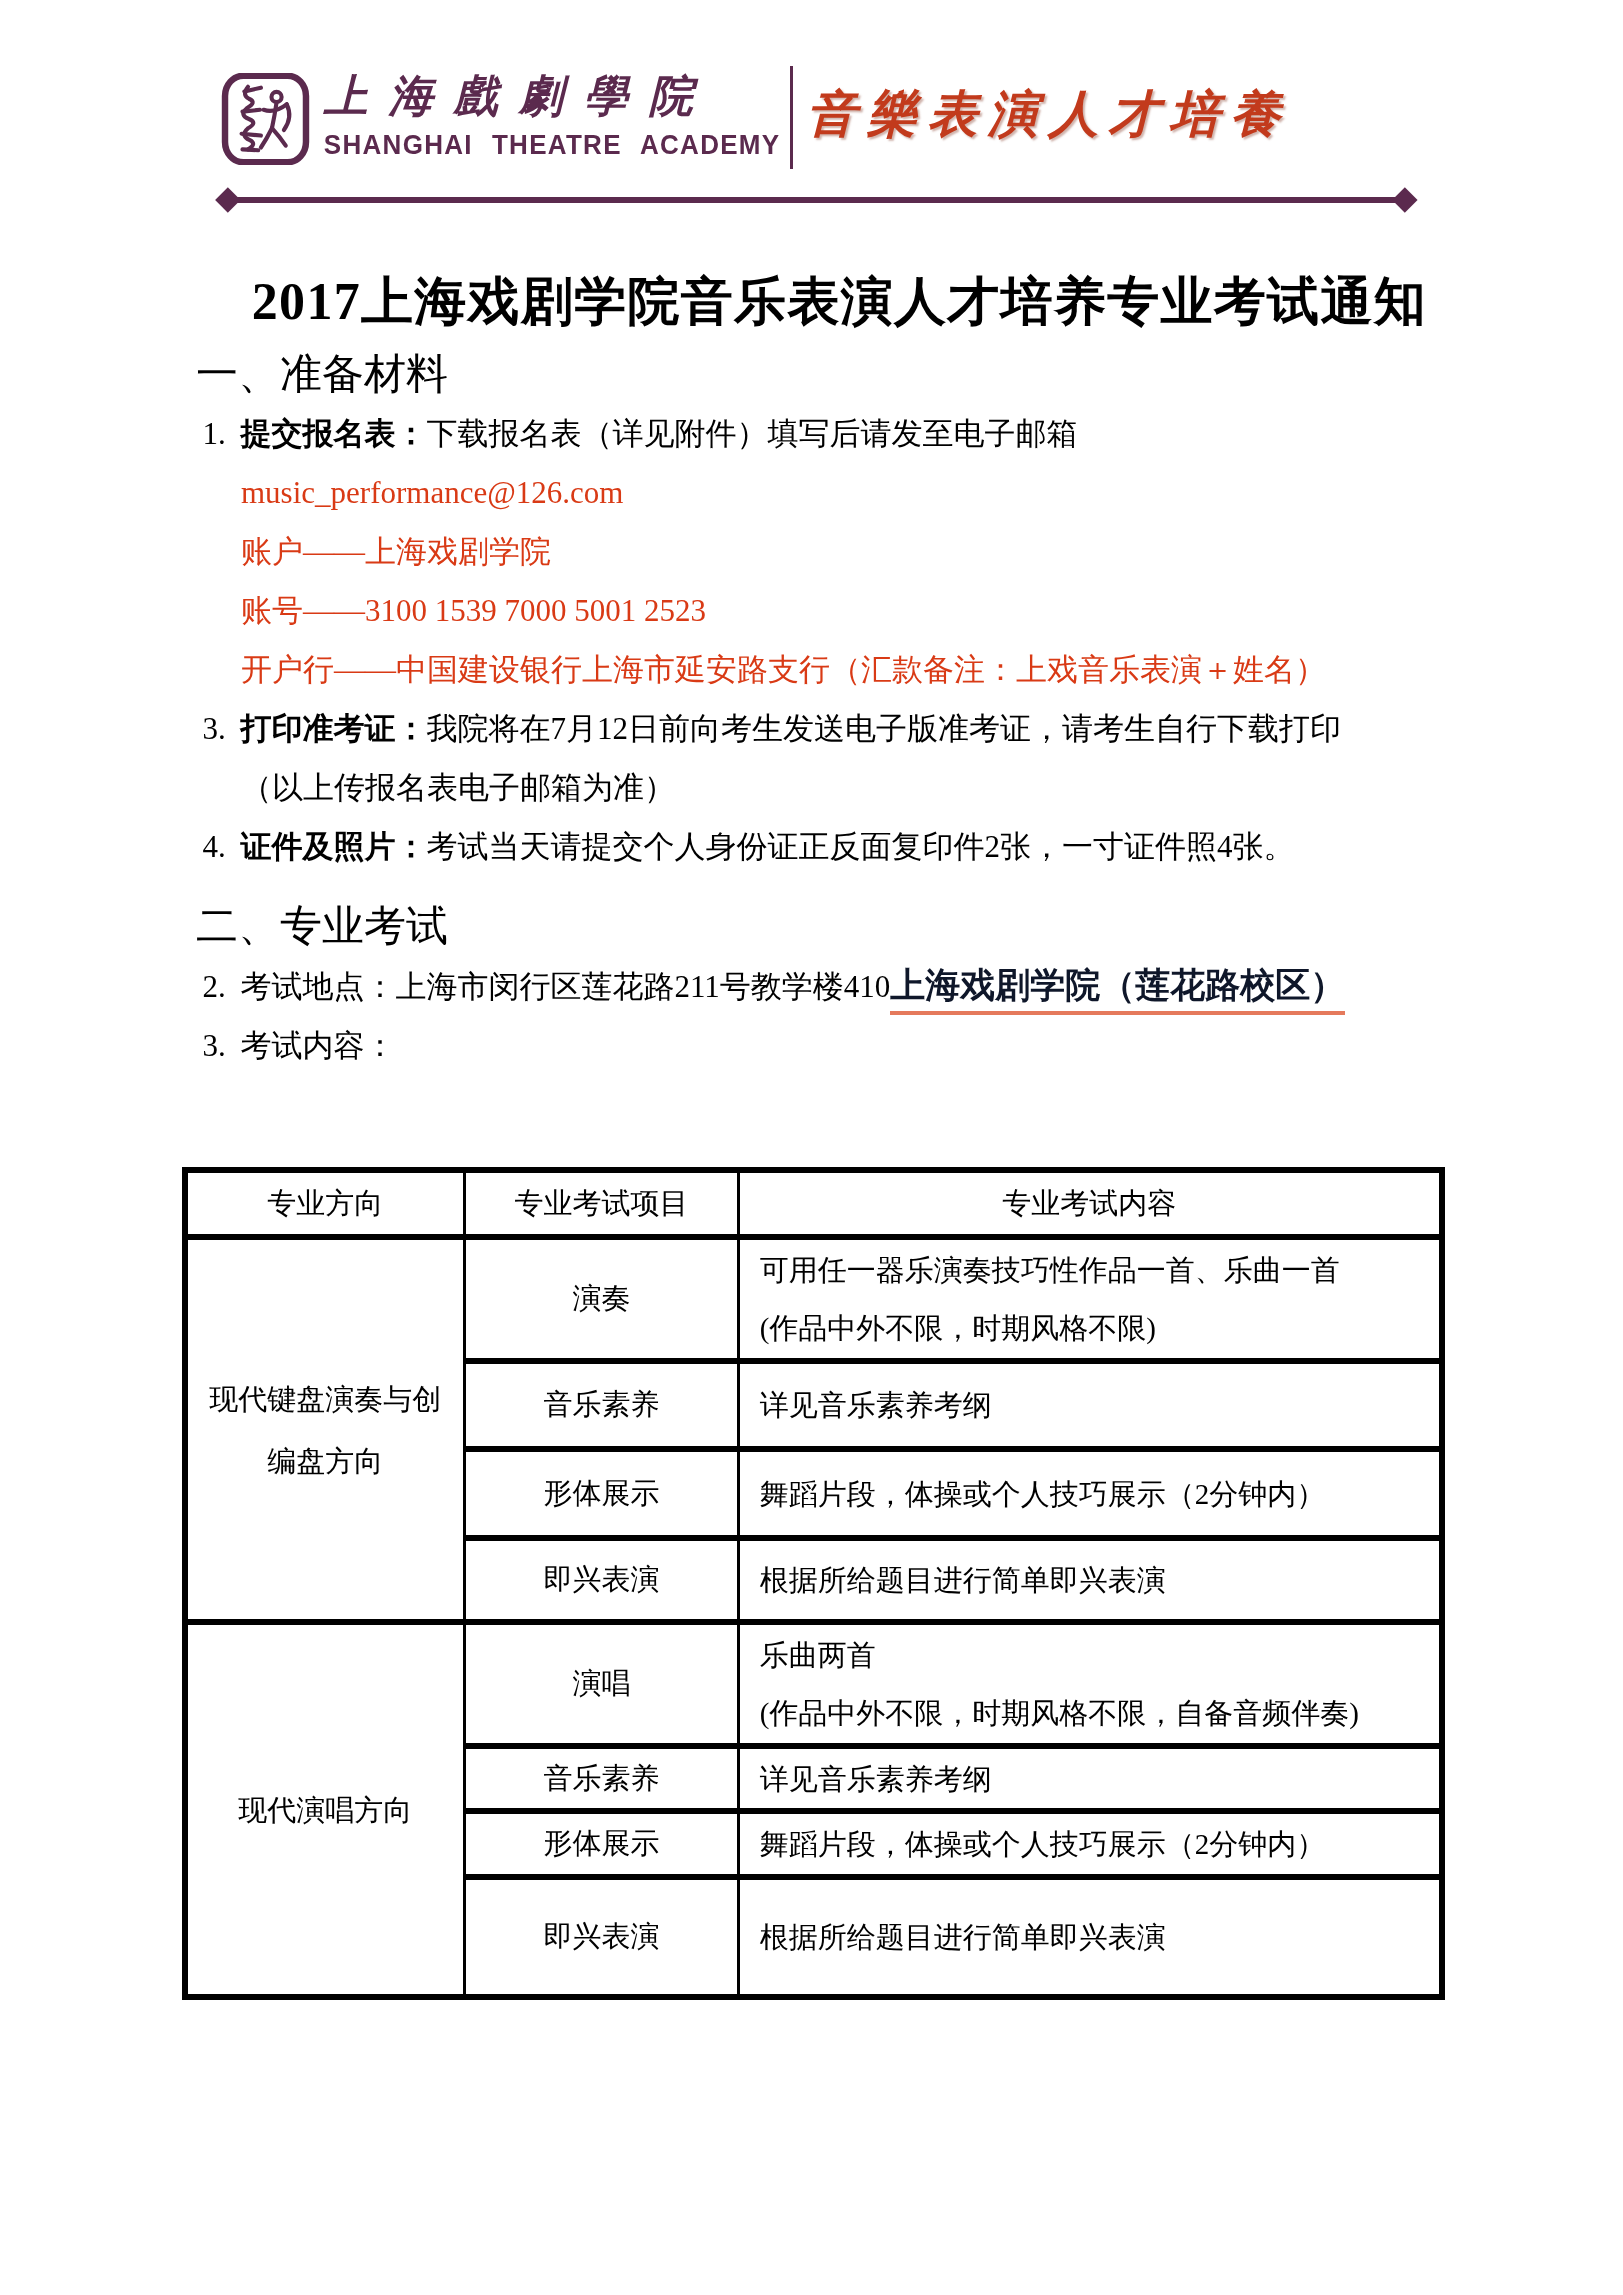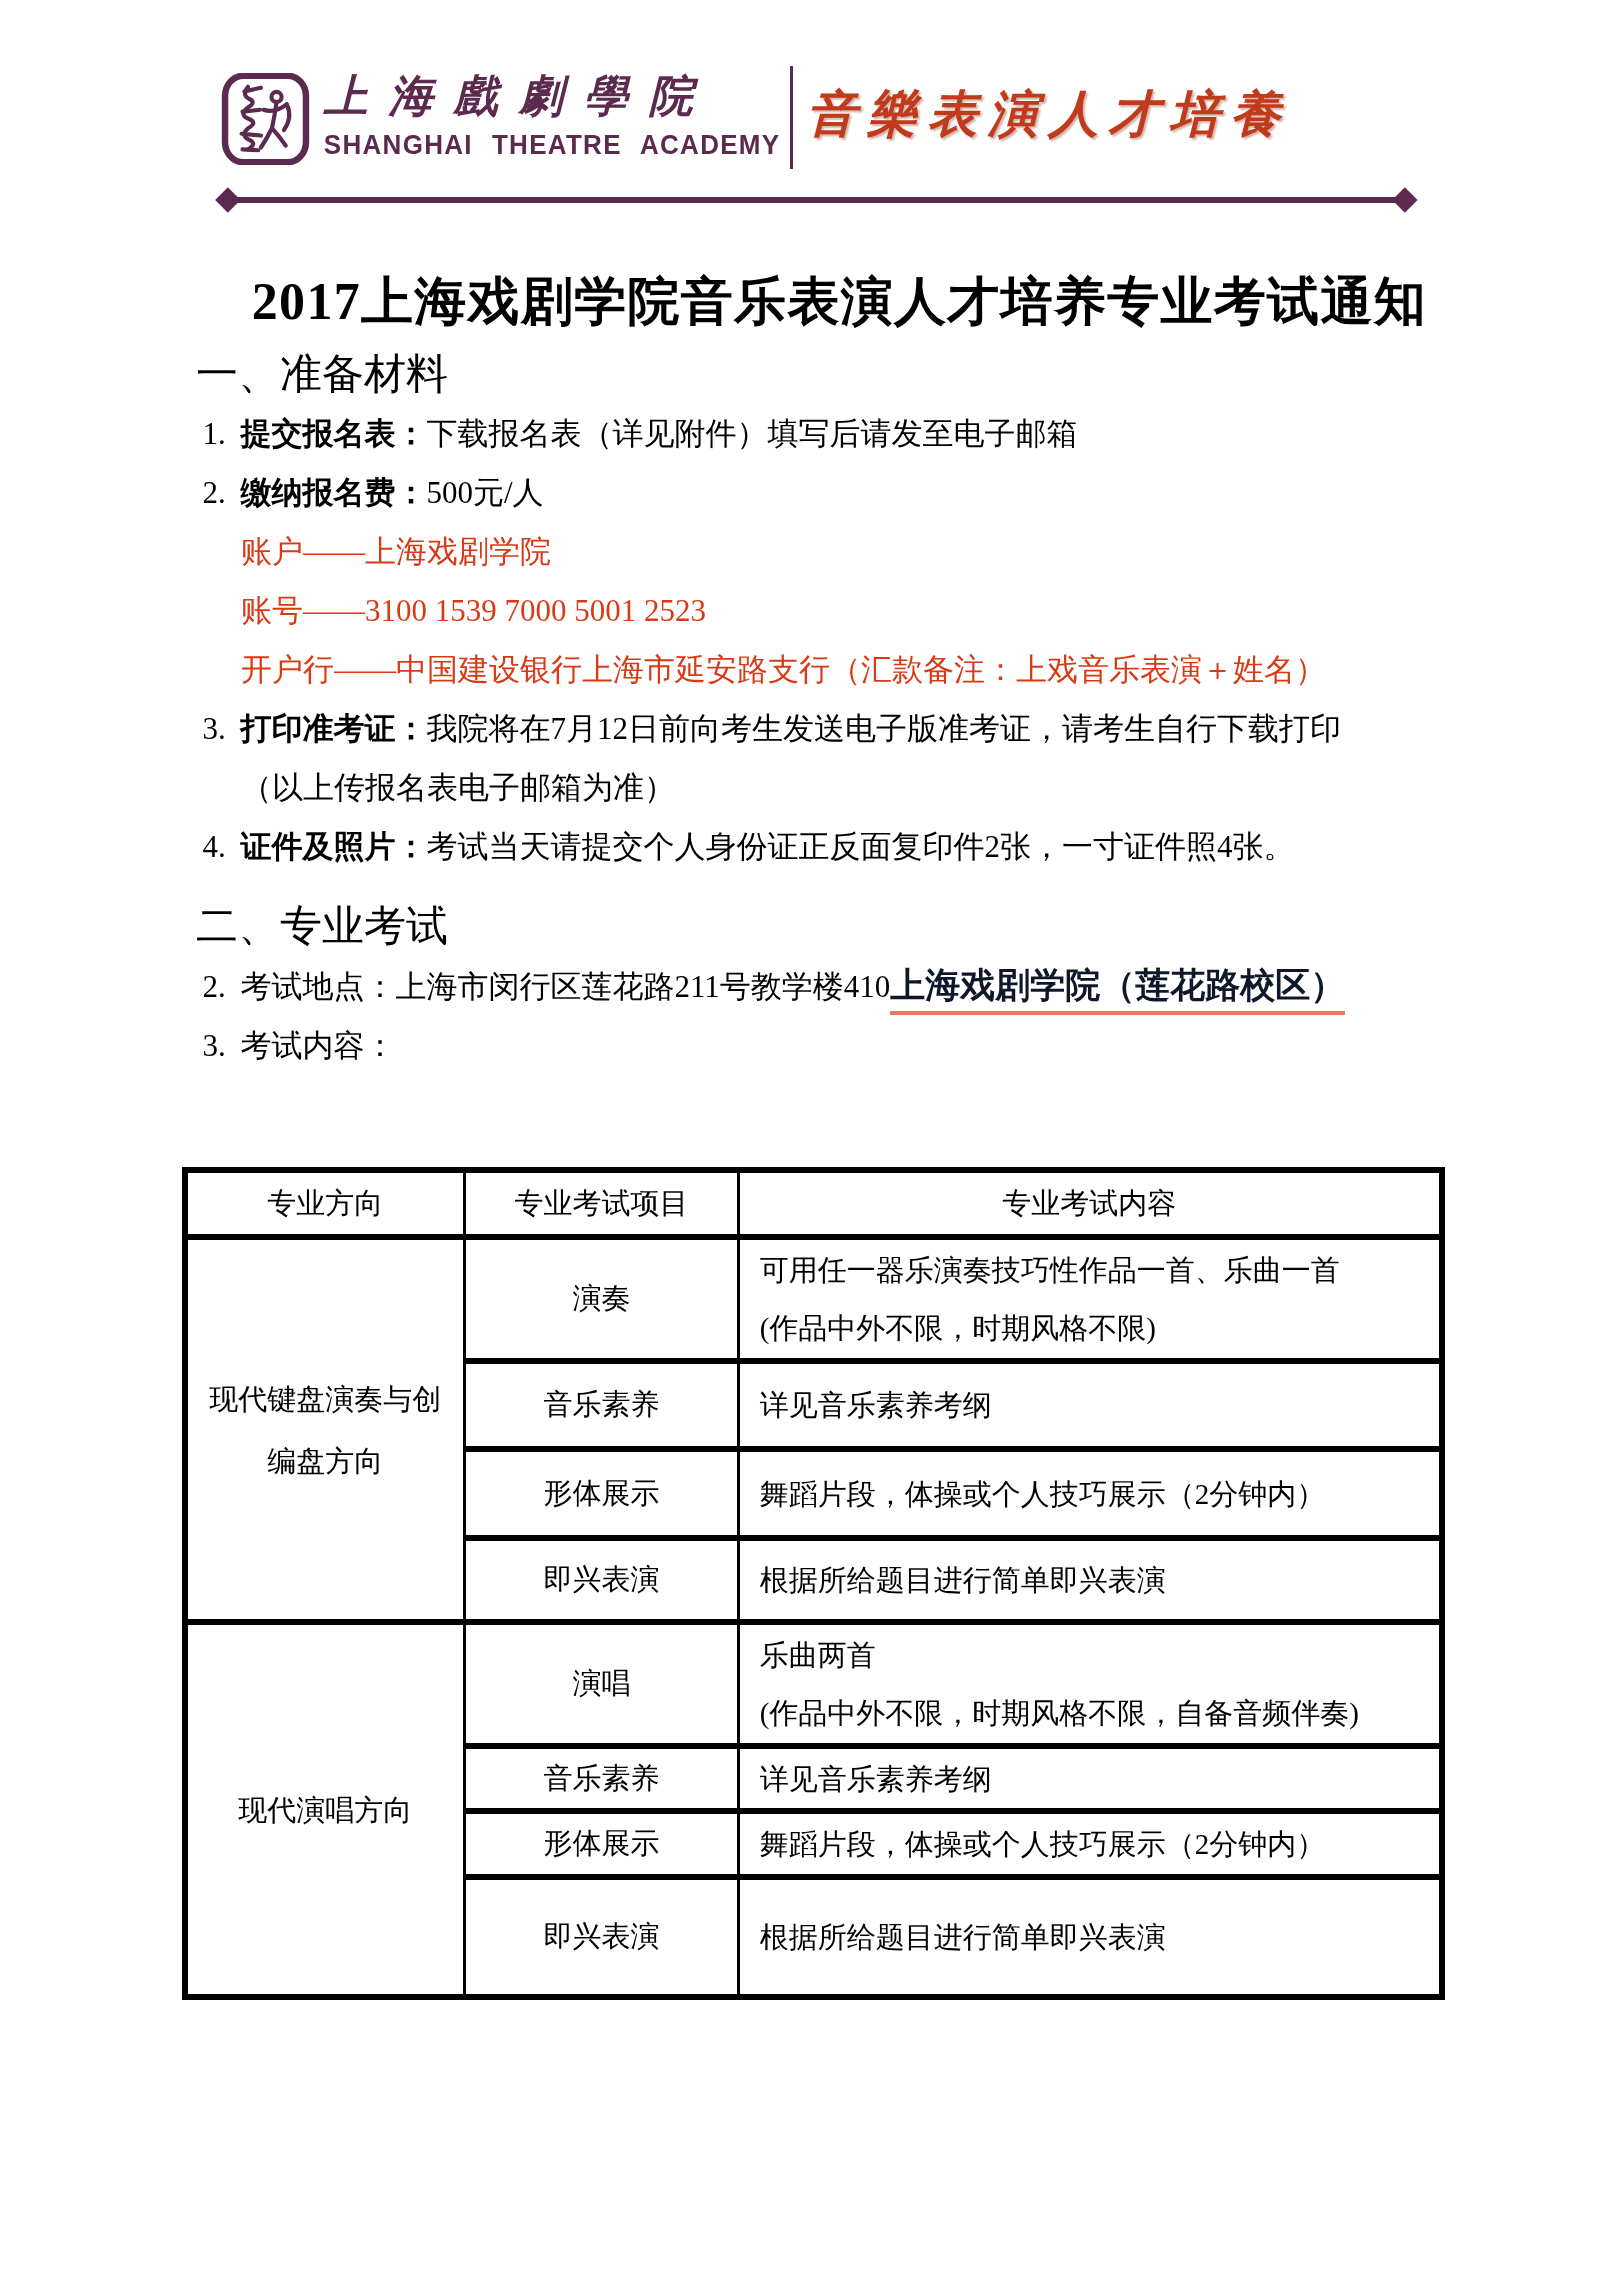--- a/index.html
+++ b/index.html
@@ -123,24 +123,22 @@
     </div>
   </div>
 
   <h1 class="title">2017上海戏剧学院音乐表演人才培养专业考试通知</h1>
 
   <div class="sec-heading">一、准备材料</div>
 
   <div class="li">
     <span class="num">1.</span><span class="bold">提交报名表：</span><span>下载报名表（详见附件）填写后请发至电子邮箱</span>
   </div>
-
-  <div class="li">
-    <span class="num">2.</span><span class="bold">缴纳报名费：</span><span>500元/人</span>
-  </div>
+  <div class="subline red">music_performance@126.com</div>
+
   <div class="subline red">账户——上海戏剧学院</div>
   <div class="subline red">账号——3100 1539 7000 5001 2523</div>
   <div class="subline red">开户行——中国建设银行上海市延安路支行（汇款备注：上戏音乐表演＋姓名）</div>
 
   <div class="li">
     <span class="num">3.</span><span class="bold">打印准考证：</span><span>我院将在7月12日前向考生发送电子版准考证，请考生自行下载打印</span>
   </div>
   <div class="subline">（以上传报名表电子邮箱为准）</div>
 
   <div class="li">

